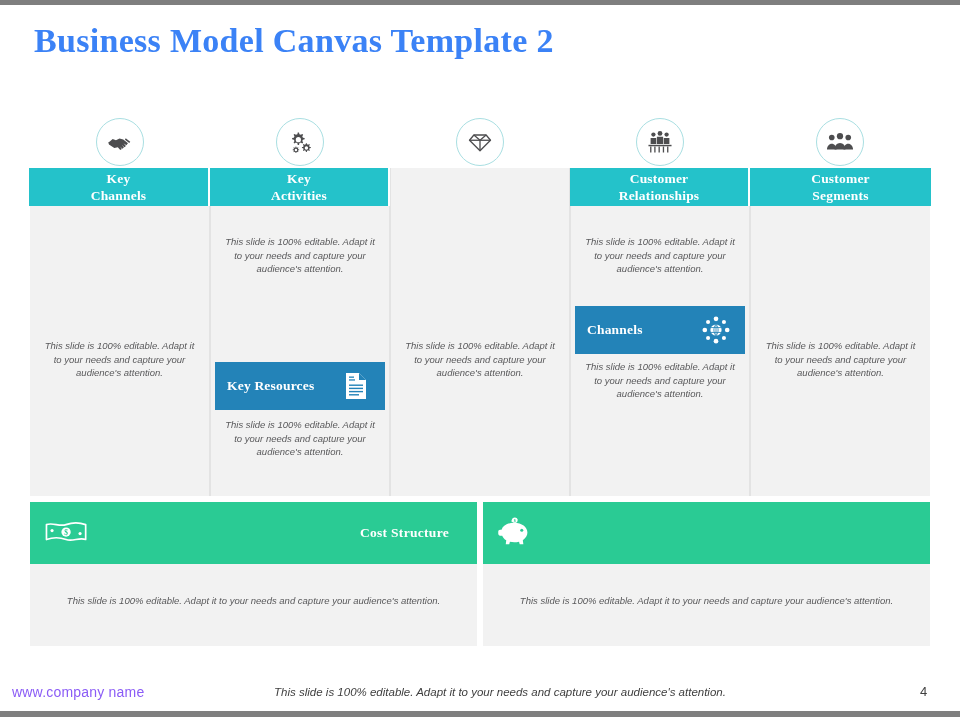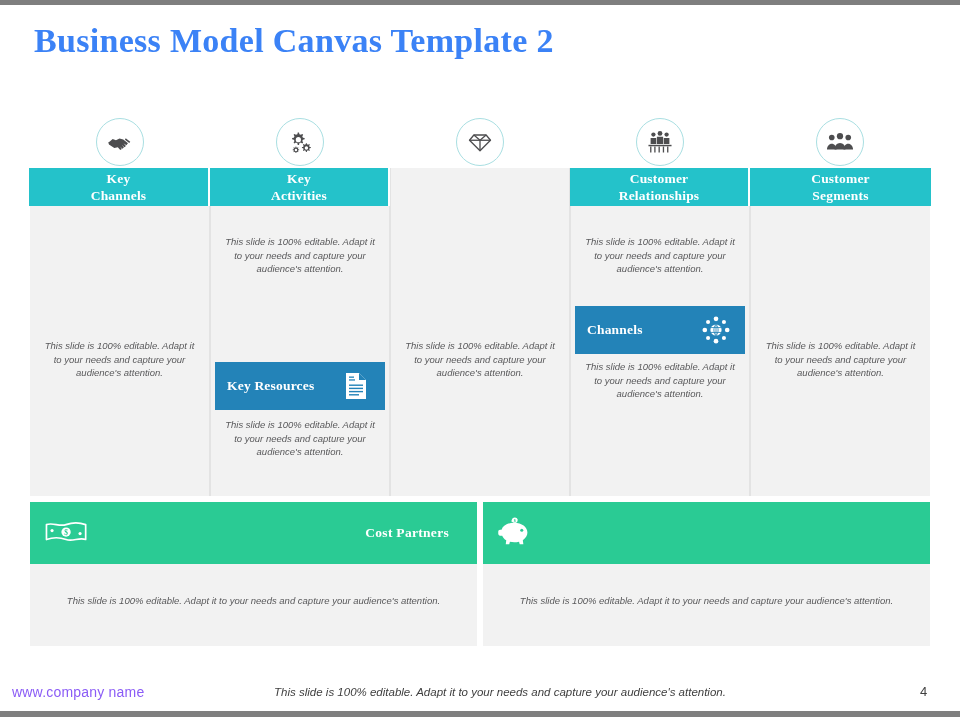--- a/index.html
+++ b/index.html
@@ -437,21 +437,21 @@
       <svg width="46" height="28" viewBox="0 0 48 30" aria-hidden="true">
         <g fill="none" stroke="#ffffff" stroke-width="1.8" stroke-linejoin="round">
           <path d="M2 6c7-2.5 14 2.5 21 0s14-2.5 21 0v16c-7-2.5-14 2.5-21 0S9 19.5 2 22z"></path>
         </g>
         <circle cx="23" cy="14" r="5" fill="#ffffff"></circle>
         <text x="23" y="17.4" font-family="Liberation Serif, serif" font-size="8" font-weight="bold" fill="#2acb94" text-anchor="middle">$</text>
         <circle cx="8" cy="12.4" r="1.7" fill="#ffffff"></circle>
         <circle cx="38" cy="15.6" r="1.7" fill="#ffffff"></circle>
       </svg>
     </span>
-    <span class="gb-label">Cost Partners</span>
+    <span class="gb-label">Cost Structure</span>
   </div>
 
   <div class="greenbar gb-right">
     <span class="gb-icon">
       <svg width="42" height="32" viewBox="0 0 44 34" aria-hidden="true">
         <g fill="#ffffff">
           <path d="M4.5 13.5C6 9 11.5 6 18 6c8 0 14 4.6 14 10.5 0 3.3-1.9 6.2-4.9 8.1l.6 4.4h-3.9l-.7-2.8c-1.6.4-3.4.6-5.1.6-1.6 0-3.1-.2-4.6-.5l-.7 2.7H9l.5-4.2c-2-1.2-3.5-2.9-4.3-4.9H3c-1.2 0-2-1-2-2.3v-2c0-1.3.8-2.1 2-2.1z"></path>
           <circle cx="26" cy="14" r="1.6" fill="#2acb94"></circle>
           <path d="M15.5 5.5c-1-1.6-.2-3.6 1.7-4.3 2-.7 4 .4 4.4 2.1l-2 .5c-.2-.7-1-1.1-1.8-.8-.8.3-1 1.1-.5 1.7z"></path>
         </g>

